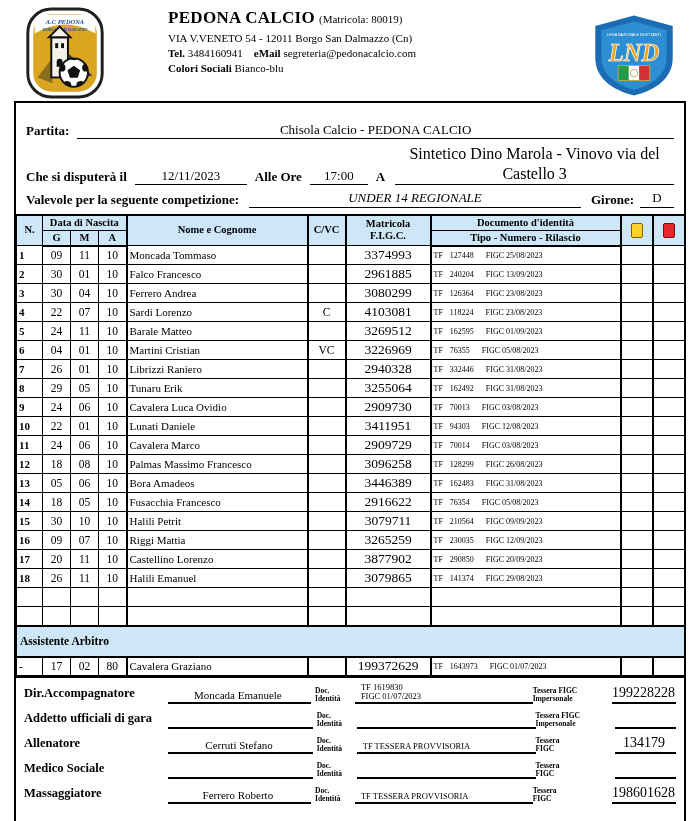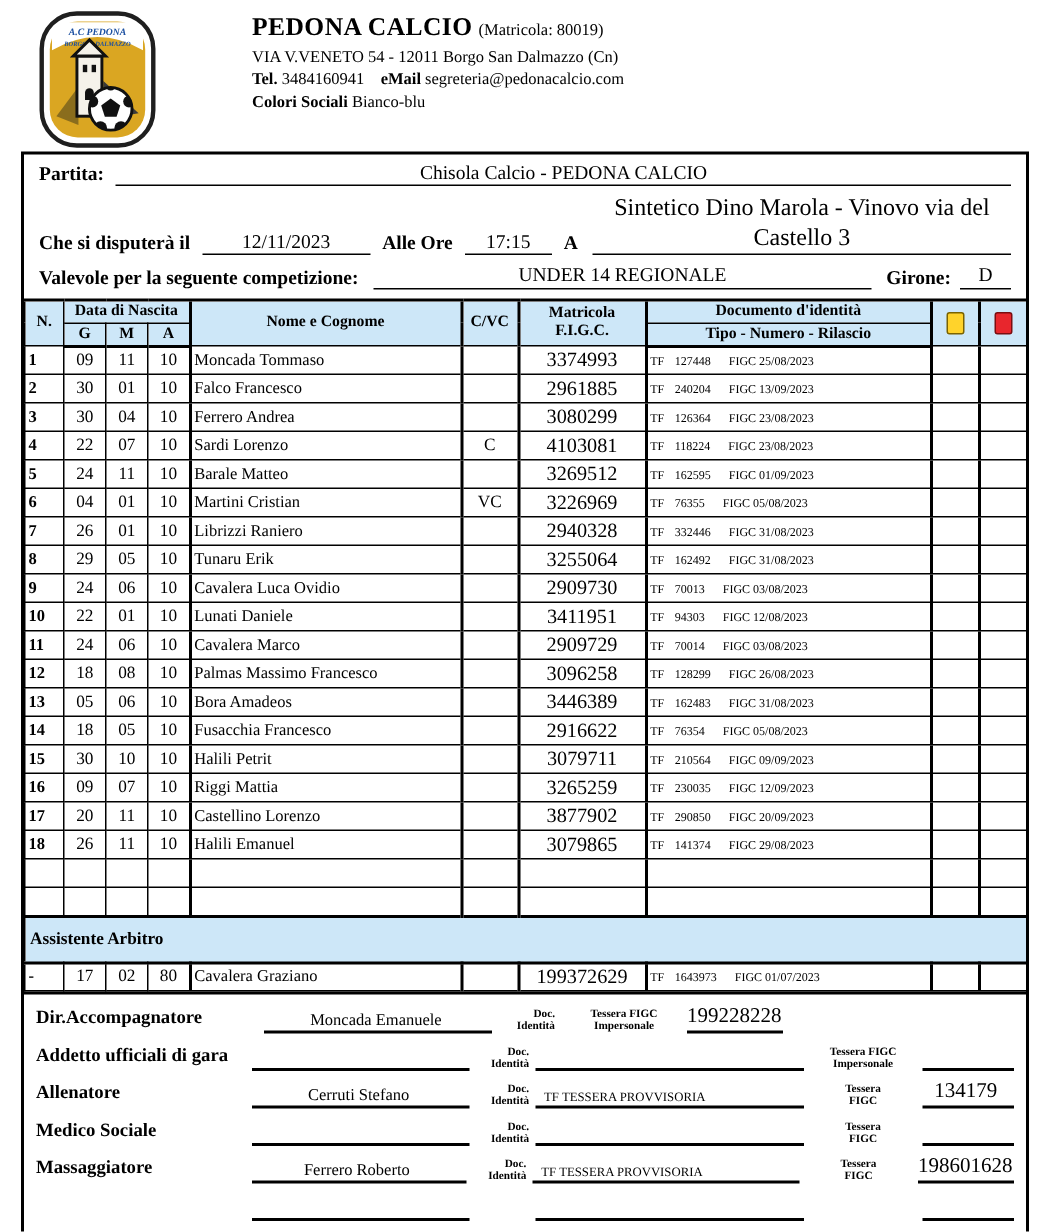--- a/index.html
+++ b/index.html
@@ -19,30 +19,30 @@
   .club-line{margin-bottom:1px;}
   .club-name{font-weight:bold;font-size:17px;letter-spacing:.3px;}
   .club-matricola{font-size:11px;}
   .head-small{font-size:11px;}
   .b{font-weight:bold;}
   .lnd-wrap{margin-left:auto;padding-top:6px;}
   .lnd-logo{width:88px;height:84px;}
   
   .page-box{margin:0 14px;border:2px solid #000;border-bottom:5px double #000;}
   
-  .match-section{padding:3px 10px 6px 10px;}
+  .match-section{padding:18px 10px 6px 10px;}
   .m-row{display:flex;align-items:flex-end;margin-top:5px;font-size:13px;}
   .m-row:first-child{margin-top:1px;}
   .m-label{font-weight:bold;white-space:nowrap;}
   .u{border-bottom:1px solid #000;text-align:center;line-height:1.25;}
   .u-partita{flex:1;margin-left:8px;}
   .u-date{width:112px;margin:0 8px;}
   .u-time{width:58px;margin:0 8px;}
   .u-venue{flex:1;margin-left:10px;font-size:16px;}
-  .u-comp{flex:1;margin:0 10px;}
+  .u-comp{flex:1;margin:0 10px;font-style:italic;}
   .u-girone{width:34px;margin-left:6px;}
   
   table.roster{width:100%;border-collapse:collapse;table-layout:fixed;}
   table.roster th,table.roster td{border:1px solid #000;padding:0 2px;overflow:hidden;white-space:nowrap;}
   table.roster thead th{background:var(--band-blue);font-size:10.5px;line-height:1.15;padding:1px 2px;}
   table.roster thead tr:first-child th{border-top:2px solid #000;}
   table.roster thead tr:last-child th{border-bottom:2px solid #000;}
   .b2{border-left-width:2px !important;}
   th.h-n{font-size:12px;}
   th.h-name{font-size:12px;}
@@ -60,23 +60,23 @@
   .card{width:12px;height:15px;border:1px solid #7a6300;border-radius:2px;margin:0 auto;}
   .card.yellow{background:var(--card-yellow);}
   .card.red{background:var(--card-red);border-color:#7a0d11;}
   
   .staff-section{border-top:2px solid #000;padding:4px 8px 0 8px;}
   .staff-row{display:flex;align-items:flex-end;height:22px;margin-bottom:3px;}
   .staff-row.tall{height:32px;}
   .s-label{width:152px;font-weight:bold;font-size:12.5px;align-self:center;white-space:nowrap;}
   .staff-row.tall .s-label{align-self:flex-end;padding-bottom:3px;}
   .s-name{width:152px;border-bottom:2px solid #000;text-align:center;font-size:11px;line-height:1.2;}
-  .s-doclabel{width:46px;text-align:right;font-size:7.5px;font-weight:bold;line-height:1.1;padding:0 4px 1px 4px;white-space:nowrap;}
+  .s-doclabel{width:46px;text-align:left;font-size:7.5px;font-weight:bold;line-height:1.1;padding:0 4px 1px 4px;white-space:nowrap;}
   .s-doc{width:188px;border-bottom:2px solid #000;font-size:8.5px;line-height:1.15;padding-left:6px;}
-  .s-teslabel{width:84px;text-align:center;font-size:7.5px;font-weight:bold;line-height:1.1;padding-bottom:1px;}
+  .s-teslabel{width:84px;text-align:left;font-size:7.5px;font-weight:bold;line-height:1.1;padding-bottom:1px;}
   .s-tessera{width:64px;border-bottom:2px solid #000;text-align:center;font-size:14px;line-height:1.2;}
   
   .footer{padding:1px 4px 2px 0;text-align:right;font-size:10px;}
   .icoach-i{color:var(--icoach-i);font-weight:bold;}
   .icoach-c{color:var(--icoach-coach);font-weight:bold;}
 </style>
 </head>
 <body>
 
 <div class="letterhead">
@@ -118,34 +118,47 @@
       <span>3484160941</span>&nbsp;&nbsp;&nbsp;
       <span class="b">eMail</span>
       <span>segreteria@pedonacalcio.com</span>
     </div>
     <div class="head-small">
       <span class="b">Colori Sociali</span>
       <span>Bianco-blu</span>
     </div>
   </div>
 
+  <div class="lnd-wrap">
+    <svg class="lnd-logo" viewBox="0 0 100 94">
+      <path d="M50 2 L94 14 V50 C94 72 77 86 50 93 C23 86 6 72 6 50 V14 Z" fill="#1b6cb5"></path>
+      <path d="M50 9 L87 19 V50 C87 68 73 80 50 86.5 C27 80 13 68 13 50 V19 Z" fill="#2e8ed2"></path>
+      <text x="50" y="25" font-size="4.2" fill="#ffffff" text-anchor="middle" font-family="sans-serif">LEGA NAZIONALE DILETTANTI</text>
+      <text x="50" y="54" font-size="28" font-weight="bold" font-style="italic" fill="#f7a21b" stroke="#ffffff" stroke-width="0.8" text-anchor="middle" font-family="serif">LND</text>
+      <rect x="32" y="59" width="12" height="17" fill="#1e9e4a"></rect>
+      <rect x="44" y="59" width="12" height="17" fill="#ffffff"></rect>
+      <rect x="56" y="59" width="12" height="17" fill="#d3323c"></rect>
+      <rect x="32" y="59" width="36" height="17" fill="none" stroke="#caa53d" stroke-width="1"></rect>
+      <circle cx="50" cy="67.5" r="4.2" fill="none" stroke="#caa53d" stroke-width="1"></circle>
+    </svg>
+  </div>
 </div>
 
 <div class="page-box">
 
   <div class="match-section">
     <div class="m-row">
       <span class="m-label">Partita:</span>
       <span class="u u-partita">Chisola Calcio - PEDONA CALCIO</span>
     </div>
     <div class="m-row">
       <span class="m-label">Che si disputerà il</span>
       <span class="u u-date">12/11/2023</span>
       <span class="m-label">Alle Ore</span>
-      <span class="u u-time">17:15</span>
+      <span class="u u-time">17:00</span>
       <span class="m-label">A</span>
       <span class="u u-venue">Sintetico Dino Marola - Vinovo via del Castello 3</span>
     </div>
     <div class="m-row">
       <span class="m-label">Valevole per la seguente competizione:</span>
       <span class="u u-comp">UNDER 14 REGIONALE</span>
       <span class="m-label">Girone:</span>
       <span class="u u-girone">D</span>
     </div>
   </div>
@@ -446,20 +459,21 @@
         </tr>
       </tbody>
   </table>
 
   <div class="staff-section">
     <div id="staff-rows">
         <div class="staff-row">
     <div class="s-label">Dir.Accompagnatore</div>
     <div class="s-name">Moncada Emanuele&nbsp;</div>
     <div class="s-doclabel">Doc.<br>Identità</div>
+    <div class="s-doc">TF  1619830<br>FIGC 01/07/2023</div>
     <div class="s-teslabel">Tessera FIGC<br>Impersonale</div>
     <div class="s-tessera">199228228&nbsp;</div>
   </div>
         <div class="staff-row">
     <div class="s-label">Addetto ufficiali di gara</div>
     <div class="s-name">&nbsp;</div>
     <div class="s-doclabel">Doc.<br>Identità</div>
     <div class="s-doc">&nbsp;</div>
     <div class="s-teslabel">Tessera FIGC<br>Impersonale</div>
     <div class="s-tessera">&nbsp;</div>

